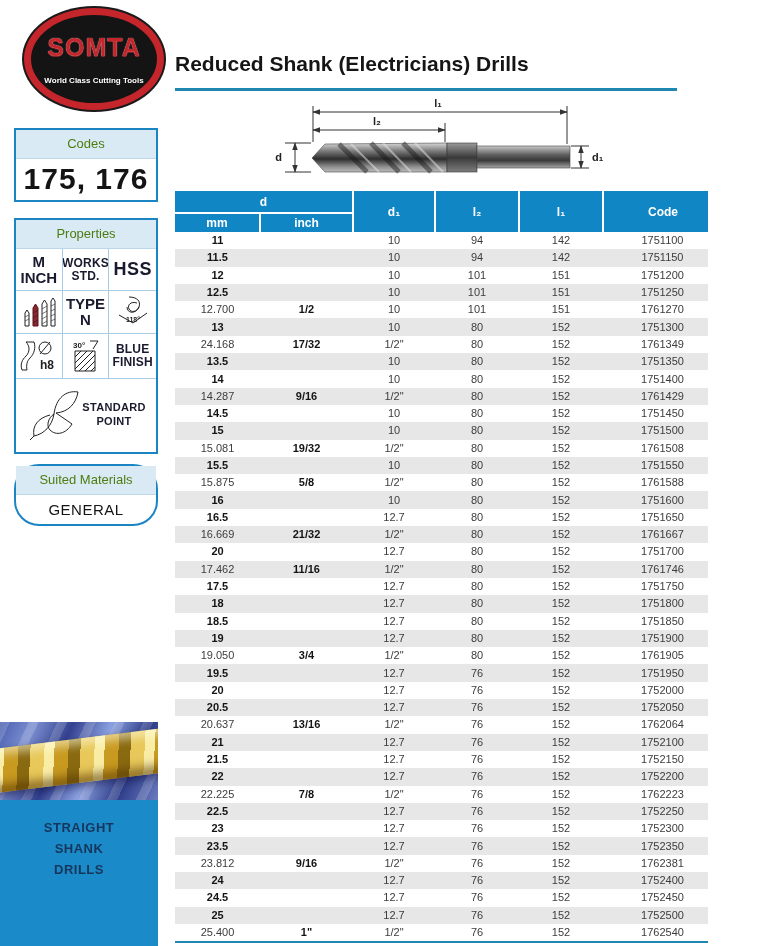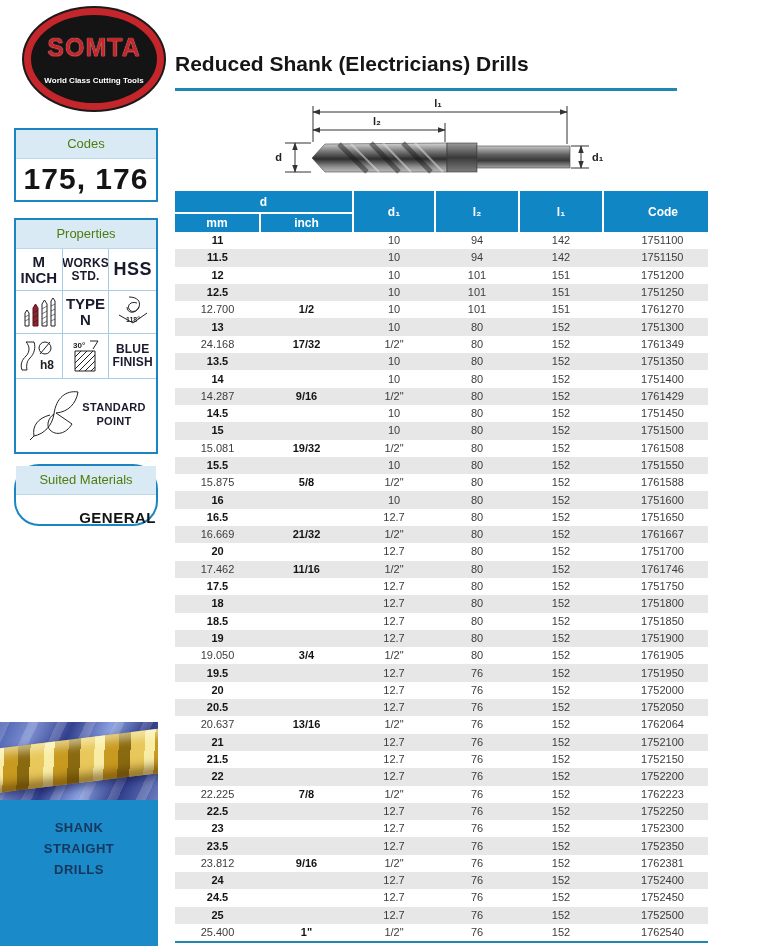--- a/index.html
+++ b/index.html
@@ -28,21 +28,21 @@
   .pcell{border-right:1px solid #a9cce6;border-bottom:1px solid #a9cce6;
          display:flex;flex-direction:column;align-items:center;justify-content:center;
          color:#1a1a2e;text-align:center;line-height:1.05;overflow:hidden;}
   .pcell:nth-child(3n){border-right:none;}
   .pcell.span3{grid-column:1 / -1;border-right:none;border-bottom:none;flex-direction:row;}
   .t-lg{font-size:15px;font-weight:bold;}
   .t-xl{font-size:18px;font-weight:bold;letter-spacing:.5px;}
   .t-sm{font-size:12px;font-weight:bold;letter-spacing:.2px;}
   .t-md{font-size:11px;font-weight:600;letter-spacing:.3px;line-height:1.25;}
   .suited-box{top:464px;height:62px;border-radius:25px;}
-  .suited-val{font-size:15px;font-weight:bold;color:#141414;text-align:right;padding-top:14px;letter-spacing:.5px;}
+  .suited-val{font-size:15px;font-weight:normal;color:#141414;text-align:center;padding-top:6px;letter-spacing:.5px;}
 
   
   .side-photo{position:absolute;left:0;top:722px;width:158px;height:78px;overflow:hidden;
       background:
         repeating-linear-gradient(115deg, rgba(255,255,255,.16) 0 9px, rgba(255,255,255,0) 9px 26px),
         linear-gradient(115deg,#4a5fb0 0%,#7c8fd0 18%,#33418f 38%,#8aa0e0 58%,#2e3c88 78%,#6a7cc0 100%);}
   .photo-drill{position:absolute;left:-30px;top:16px;width:230px;height:44px;border-radius:22px;
       transform:rotate(-7deg);
       background:repeating-linear-gradient(100deg,#8a6a10 0 12px,#e8c85a 12px 26px,#f9eda6 26px 36px,#c89a20 36px 50px);
       box-shadow:0 4px 8px rgba(10,10,60,.5), inset 0 6px 10px rgba(255,255,230,.55), inset 0 -8px 10px rgba(80,50,0,.55);}
@@ -195,22 +195,22 @@
   <div class="side-box suited-box">
     <div class="hd">Suited Materials</div>
     <div class="suited-val">GENERAL</div>
   </div>
 
   <div class="side-photo">
     <div class="photo-drill"></div>
   </div>
   <div class="side-panel">
     <div class="cat">
+      <div>STRAIGHT</div>
       <div>SHANK</div>
-      <div>STRAIGHT</div>
       <div>DRILLS</div>
     </div>
   </div>
 
   <div class="page-title">Reduced Shank (Electricians) Drills</div>
   <div class="title-rule"></div>
 
   <svg class="diagram" width="400" height="100" viewBox="0 0 400 100">
     <defs>
       <linearGradient id="metal" x1="0" y1="0" x2="0" y2="1">

